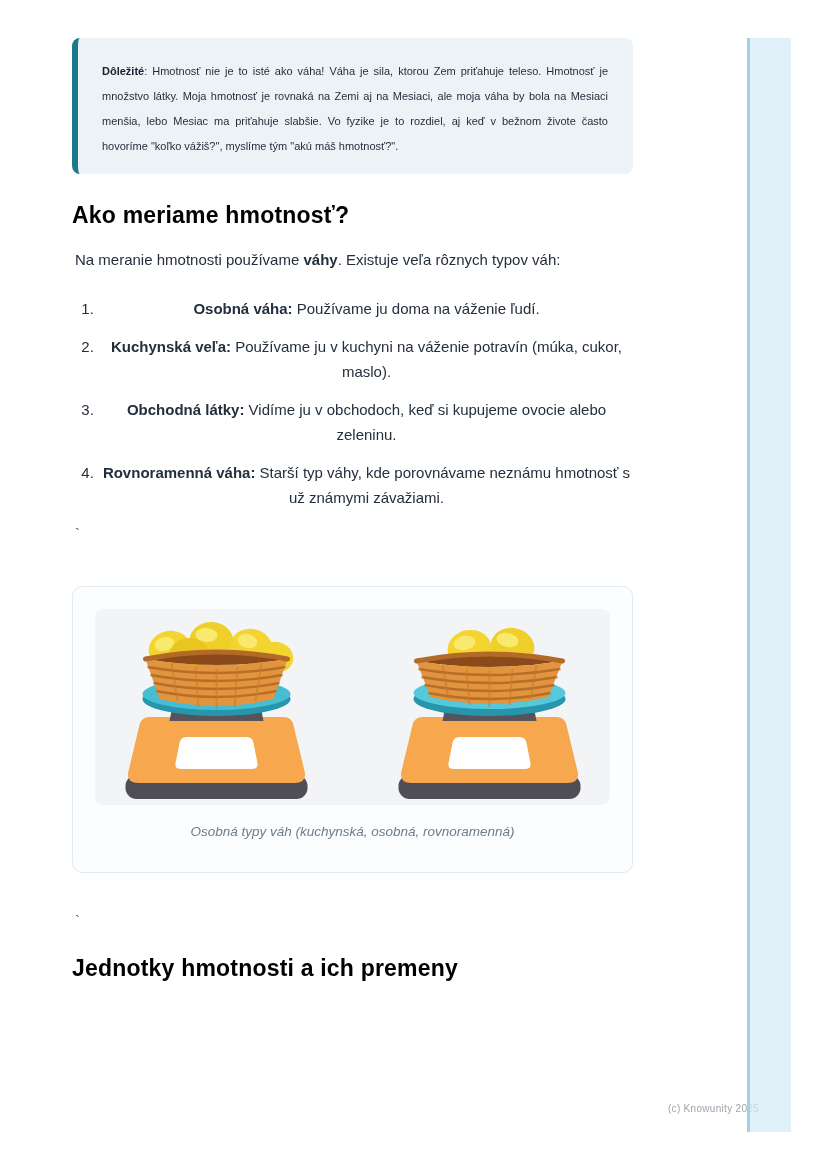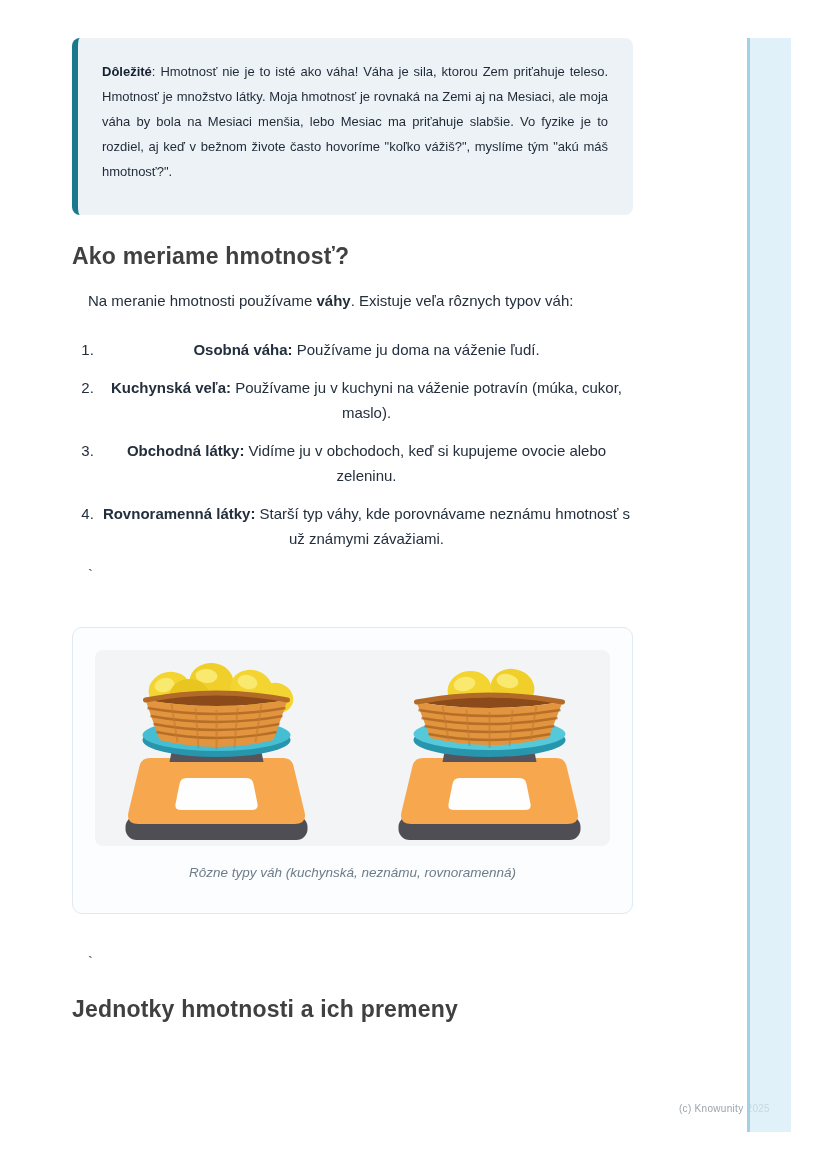--- a/index.html
+++ b/index.html
@@ -9,34 +9,34 @@
     font-family:"Liberation Sans","DejaVu Sans",sans-serif;
     color:#242f3d;
   }
   .content{position:absolute;left:72px;top:0;width:561px;}
   
   .callout{
     margin-top:38px;
     background:#edf2f7;
     border-left:6px solid #1a7a8c;
     border-radius:8px;
-    padding:21px 25px 31px 24px;
-    font-size:13px;line-height:25px;
+    padding:21px 25px 15px 24px;
+    font-size:11px;line-height:25px;
     text-align:justify;
     color:#1f2a37;
     box-sizing:border-box;
   }
   .callout strong{color:#16212e;}
   h1,h2{
-    color:#404040;font-size:23px;font-weight:bold;
+    color:#000000;font-size:23px;font-weight:bold;
     margin:0;line-height:28px;letter-spacing:.2px;
   }
   .h-measure{margin-top:27px;}
   .h-units{margin-top:26px;}
-  p{margin:16px;font-size:15px;line-height:25px;}
+  p{margin:3px;font-size:15px;line-height:25px;}
   .intro{margin-top:18px;}
   ol.scale-list{
     margin:24px 0 0 0;padding:0 0 0 26px;
     font-size:15px;line-height:25px;text-align:center;
   }
   ol.scale-list li{margin-bottom:13px;padding-left:2px;}
   .stray{margin-top:16px;font-size:15px;line-height:15px;color:#3a4450;}
   .stray-2{margin-top:40px;}
   
   figure.scales-figure{
@@ -60,21 +60,21 @@
   }
   .para-care{margin-top:30px;text-align:justify;}
   
   .side-strip{
     position:absolute;top:38px;right:37px;width:41px;height:1094px;
     background:rgba(214,236,246,0.72);
     border-left:3px solid rgba(151,203,222,0.85);
     pointer-events:none;z-index:5;
   }
   .copyright{
-    position:absolute;top:1103px;right:58px;z-index:1;
+    position:absolute;top:1103px;right:69px;z-index:1;
     font-size:10px;color:#9ba4ac;letter-spacing:.3px;
   }
   svg{display:block;}
 </style>
 </head>
 <body>
 
 <main class="content">
 
   <aside class="callout">
@@ -82,21 +82,21 @@
   </aside>
 
   <h1 class="h-measure">Ako meriame hmotnosť?</h1>
 
   <p class="intro"><span>Na meranie hmotnosti používame </span><strong>váhy</strong><span>. Existuje veľa rôznych typov váh:</span></p>
 
   <ol class="scale-list">
     <li><strong>Osobná váha:</strong><span> Používame ju doma na váženie ľudí.</span></li>
     <li><strong>Kuchynská veľa:</strong><span> Používame ju v kuchyni na váženie potravín (múka, cukor, maslo).</span></li>
     <li><strong>Obchodná látky:</strong><span> Vidíme ju v obchodoch, keď si kupujeme ovocie alebo zeleninu.</span></li>
-    <li><strong>Rovnoramenná látky:</strong><span> Starší typ váhy, kde porovnávame neznámu hmotnosť s už známymi závažiami.</span></li>
+    <li><strong>Rovnoramenná váha:</strong><span> Starší typ váhy, kde porovnávame neznámu hmotnosť s už známymi závažiami.</span></li>
   </ol>
 
   <p class="stray">`</p>
 
   <figure class="scales-figure">
     <div class="illu-panel">
 
       <svg width="215" height="188" viewBox="0 0 210 188" aria-hidden="true">
         <rect x="14" y="158" width="182" height="24" rx="11" fill="#4f4e55"></rect>
         <path d="M38 100 L172 100 Q180 100 182 108 L193 154 Q196 166 183 166 L27 166 Q14 166 17 154 L28 108 Q30 100 38 100 Z" fill="#f7a84e"></path>
@@ -161,21 +161,21 @@
           <path d="M58 48 L64 82"></path>
             <path d="M82 52 L85 88"></path>
             <path d="M105 54 L105 90"></path>
             <path d="M128 52 L125 88"></path>
             <path d="M152 48 L146 82"></path>
         </g>
         <path d="M32 44 Q105 30 178 44" stroke="#b36a28" stroke-width="5" fill="none" stroke-linecap="round"></path>
       </svg>
 
     </div>
-    <figcaption>Rôzne typy váh (kuchynská, neznámu, rovnoramenná)</figcaption>
+    <figcaption>Osobná typy váh (kuchynská, osobná, rovnoramenná)</figcaption>
   </figure>
 
   <p class="stray stray-2">`</p>
 
 
   <h2 class="h-units">Jednotky hmotnosti a ich premeny</h2>
 
 </main>
 
 <div class="copyright">(c) Knowunity 2025</div>

